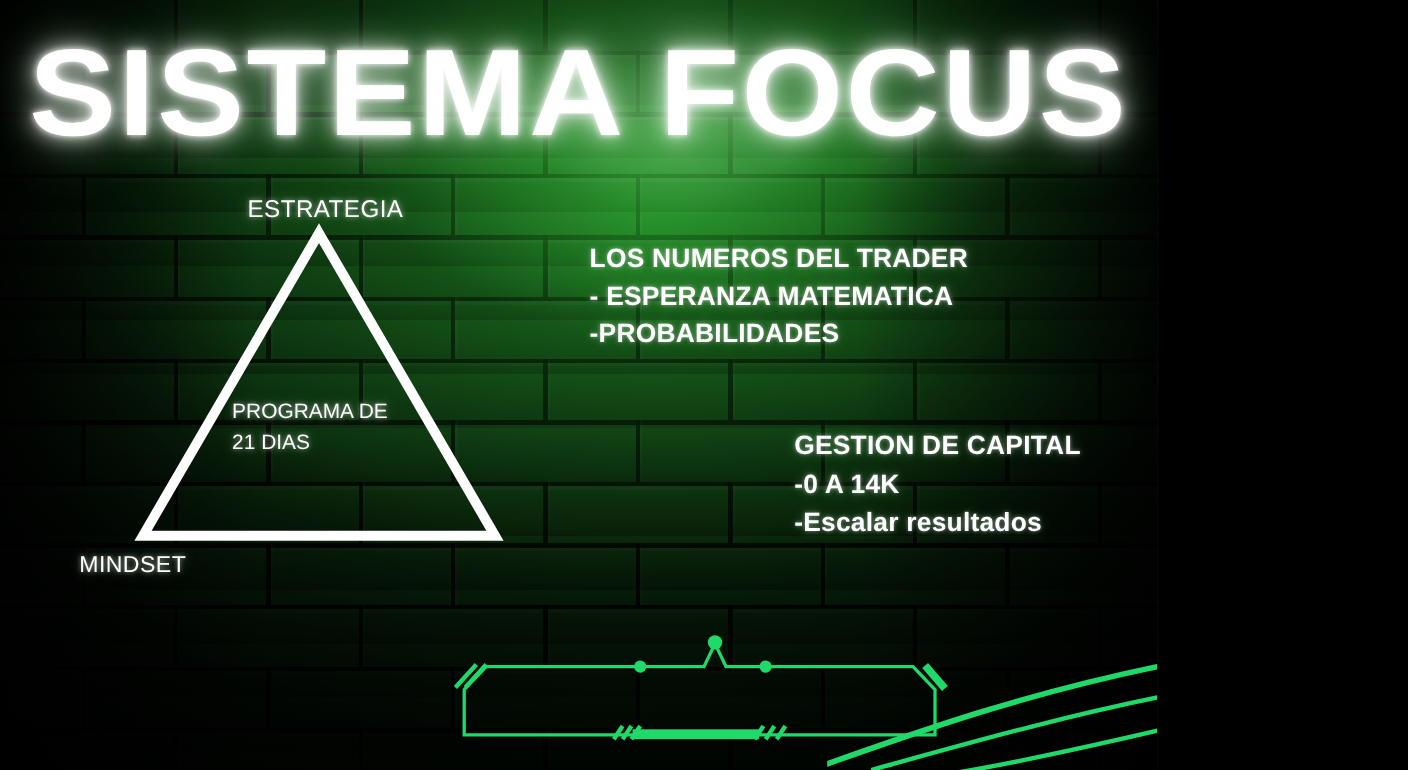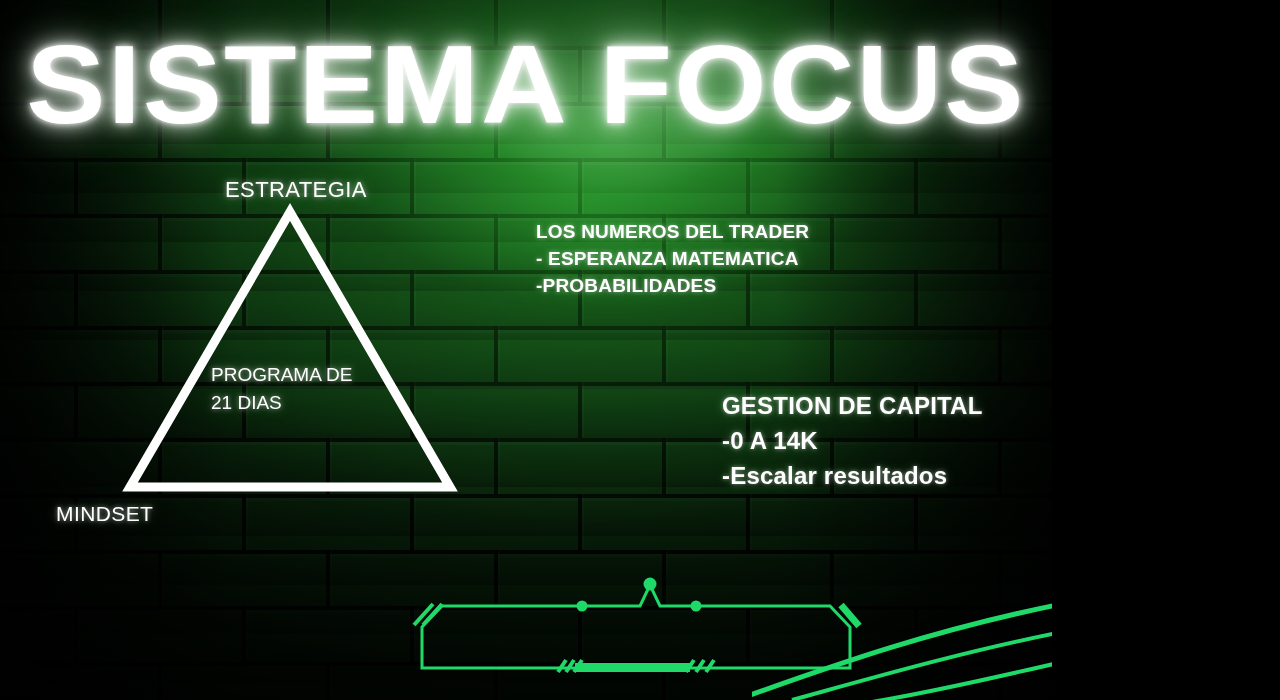--- a/index.html
+++ b/index.html
@@ -106,35 +106,35 @@
   
   .triangle-svg{position:absolute;left:110px;top:195px;width:370px;height:310px;}
 
   .tri-label{
     position:absolute;
     color:#fff;font-weight:normal;
     text-shadow:0 0 5px rgba(255,255,255,.55),0 0 14px rgba(200,255,200,.35);
     white-space:nowrap;
   }
   #lbl-estrategia{left:225px;top:177px;font-size:22px;letter-spacing:.4px;}
-  #lbl-mindset{left:56px;top:502px;font-size:21px;letter-spacing:.4px;}
+  #lbl-mindset{left:72px;top:502px;font-size:21px;letter-spacing:.4px;}
   #lbl-inside{left:211px;top:361px;font-size:19px;text-align:left;line-height:1.45;}
   #lbl-riesgo{
     left:358px;top:500px;width:185px;
     color:#f03c28;font-size:27px;font-weight:bold;
     text-align:center;line-height:1.42;
     text-shadow:0 0 10px rgba(240,60,40,.35);
   }
 
   
   .block{position:absolute;color:#fff;font-weight:bold;
     text-shadow:0 0 4px rgba(255,255,255,.45),0 0 12px rgba(170,255,170,.28);}
   .block .ln{white-space:nowrap;}
 
-  #block-numeros{left:536px;top:219px;font-size:19px;line-height:1.42;letter-spacing:.2px;}
+  #block-numeros{left:536px;top:219px;font-size:24px;line-height:1.42;letter-spacing:.2px;}
   #block-capital{left:722px;top:389px;font-size:24px;line-height:1.45;letter-spacing:.2px;}
 
   
   .banner-svg{position:absolute;left:410px;top:572px;width:470px;height:110px;}
   .banner-text{
     position:absolute;left:410px;top:613px;width:470px;
     text-align:center;color:#fff;font-weight:bold;
     font-size:16.5px;line-height:1.47;letter-spacing:.25px;
     text-shadow:0 0 4px rgba(255,255,255,.5);
   }

